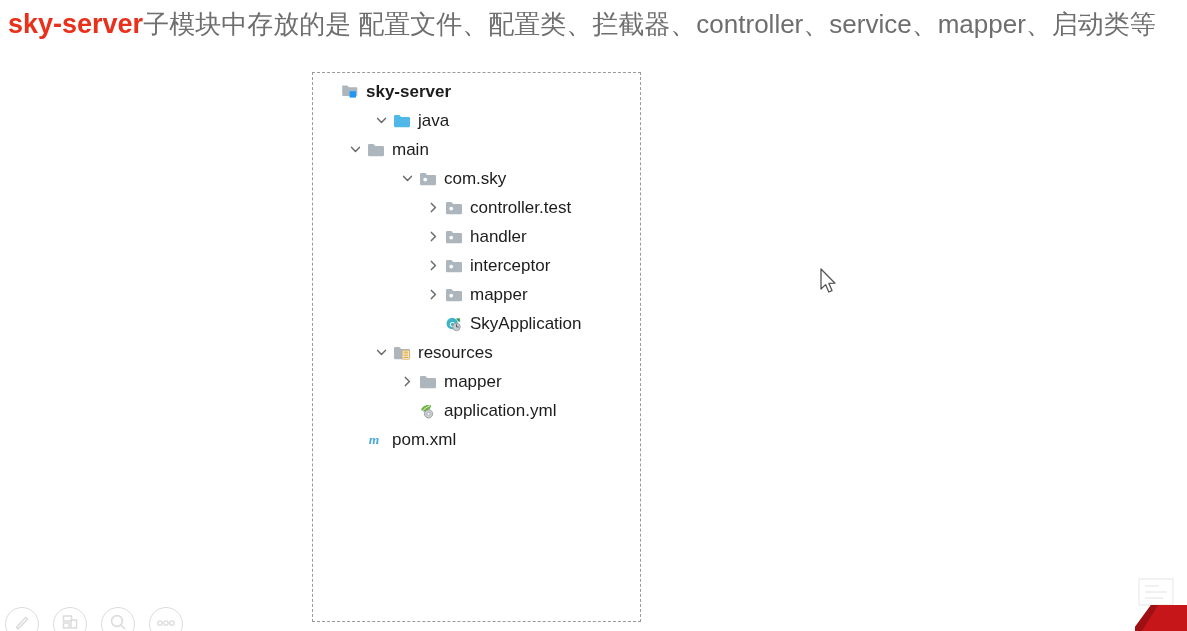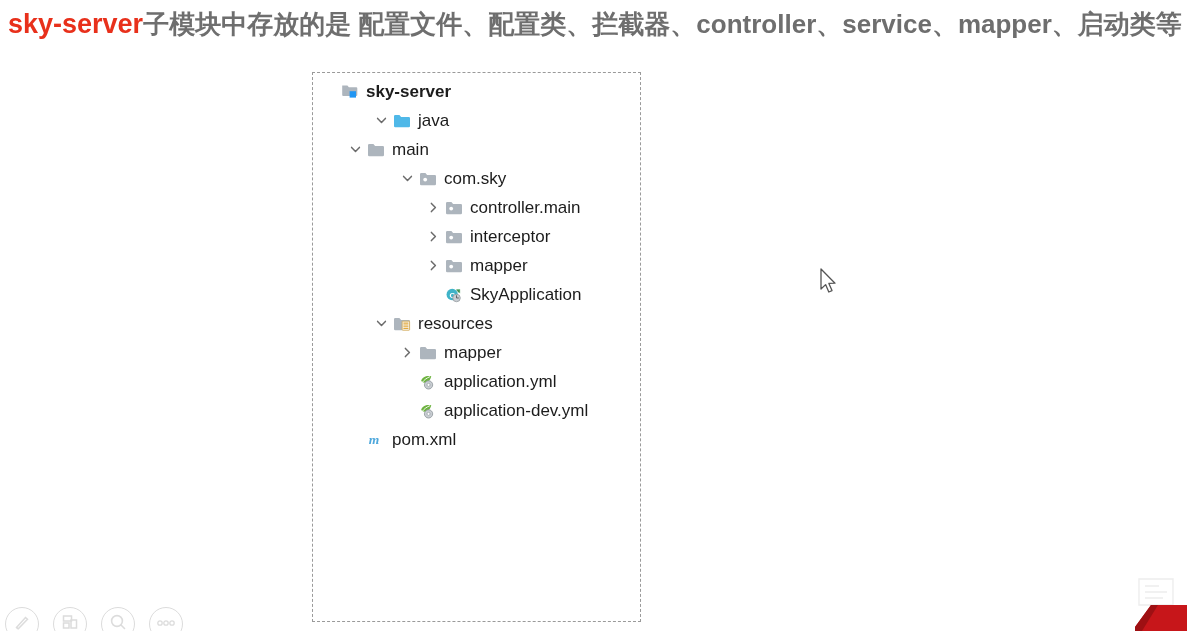--- a/index.html
+++ b/index.html
@@ -14,21 +14,21 @@
   .title-bar{
     position:absolute;left:8px;top:5px;
     width:1175px;height:38px;
     display:flex;align-items:center;
     white-space:nowrap;
   }
   .title-red{
     color:#e8301b;font-size:27px;font-weight:700;letter-spacing:0px;
   }
   .title-gray{
-    color:#6e6e6e;font-size:26px;font-weight:700;
+    color:#6e6e6e;font-size:26px;font-weight:400;
   }
 
   
   .tree-panel{
     position:absolute;left:312px;top:72px;
     width:329px;height:550px;
     background:#ffffff;
     border:1px dashed #9a9a9a;
     box-sizing:border-box;
     padding-top:4px;
@@ -153,21 +153,36 @@
         <svg width="13" height="13" viewBox="0 0 13 13">
           <path d="M4.4 2.4 L8.4 6.5 L4.4 10.6" fill="none" stroke="#6b6b6b" stroke-width="1.5" stroke-linecap="round" stroke-linejoin="round"></path>
         </svg>
       </div>
       <div class="icon">
         <svg width="18" height="16" viewBox="0 0 18 16">
         <path d="M1 3.2 a1.2 1.2 0 0 1 1.2-1.2 H6.4 L8.1 3.9 H15.8 a1.2 1.2 0 0 1 1.2 1.2 V13 a1.2 1.2 0 0 1-1.2 1.2 H2.2 A1.2 1.2 0 0 1 1 13 Z" fill="#adb5bd"></path>
         <circle cx="6.2" cy="8.6" r="1.9" fill="#ffffff"></circle>
       </svg>
       </div>
-      <div class="label">controller.main</div>
+      <div class="label">controller.test</div>
+    </div>
+    <div class="tree-row">
+      <div class="ind" style="width: 112px;"></div>
+      <div class="twisty">
+        <svg width="13" height="13" viewBox="0 0 13 13">
+          <path d="M4.4 2.4 L8.4 6.5 L4.4 10.6" fill="none" stroke="#6b6b6b" stroke-width="1.5" stroke-linecap="round" stroke-linejoin="round"></path>
+        </svg>
+      </div>
+      <div class="icon">
+        <svg width="18" height="16" viewBox="0 0 18 16">
+        <path d="M1 3.2 a1.2 1.2 0 0 1 1.2-1.2 H6.4 L8.1 3.9 H15.8 a1.2 1.2 0 0 1 1.2 1.2 V13 a1.2 1.2 0 0 1-1.2 1.2 H2.2 A1.2 1.2 0 0 1 1 13 Z" fill="#adb5bd"></path>
+        <circle cx="6.2" cy="8.6" r="1.9" fill="#ffffff"></circle>
+      </svg>
+      </div>
+      <div class="label">handler</div>
     </div>
     <div class="tree-row">
       <div class="ind" style="width: 112px;"></div>
       <div class="twisty">
         <svg width="13" height="13" viewBox="0 0 13 13">
           <path d="M4.4 2.4 L8.4 6.5 L4.4 10.6" fill="none" stroke="#6b6b6b" stroke-width="1.5" stroke-linecap="round" stroke-linejoin="round"></path>
         </svg>
       </div>
       <div class="icon">
         <svg width="18" height="16" viewBox="0 0 18 16">
@@ -244,33 +259,20 @@
       <div class="twisty"></div>
       <div class="icon">
         <svg width="20" height="18" viewBox="0 0 20 18">
         <path d="M2.4 7.8 C3.4 2.8 9.2 1.4 13.6 2.6 C12.8 7.4 8.8 10.6 4.6 9.6 Z" fill="#6db33f"></path>
         <path d="M11.8 3.2 C8.4 4.6 5.4 7.0 3.6 9.4" stroke="#ffffff" stroke-width="1" fill="none" stroke-linecap="round"></path>
         <circle cx="10.6" cy="12.2" r="4.6" fill="#c8cdd2" stroke="#8d9499" stroke-width="0.9"></circle>
         <circle cx="10.6" cy="12.2" r="1.7" fill="#ffffff" stroke="#8d9499" stroke-width="0.7"></circle>
       </svg>
       </div>
       <div class="label">application.yml</div>
-    </div>
-    <div class="tree-row">
-      <div class="ind" style="width: 86px;"></div>
-      <div class="twisty"></div>
-      <div class="icon">
-        <svg width="20" height="18" viewBox="0 0 20 18">
-        <path d="M2.4 7.8 C3.4 2.8 9.2 1.4 13.6 2.6 C12.8 7.4 8.8 10.6 4.6 9.6 Z" fill="#6db33f"></path>
-        <path d="M11.8 3.2 C8.4 4.6 5.4 7.0 3.6 9.4" stroke="#ffffff" stroke-width="1" fill="none" stroke-linecap="round"></path>
-        <circle cx="10.6" cy="12.2" r="4.6" fill="#c8cdd2" stroke="#8d9499" stroke-width="0.9"></circle>
-        <circle cx="10.6" cy="12.2" r="1.7" fill="#ffffff" stroke="#8d9499" stroke-width="0.7"></circle>
-      </svg>
-      </div>
-      <div class="label">application-dev.yml</div>
     </div>
     <div class="tree-row">
       <div class="ind" style="width: 34px;"></div>
       <div class="twisty"></div>
       <div class="icon">
         <svg width="20" height="18" viewBox="0 0 20 18">
         <text x="2" y="14" font-family="Liberation Serif, serif" font-style="italic" font-size="15" font-weight="700" fill="#4fa8dc">m</text>
       </svg>
       </div>
       <div class="label">pom.xml</div>

